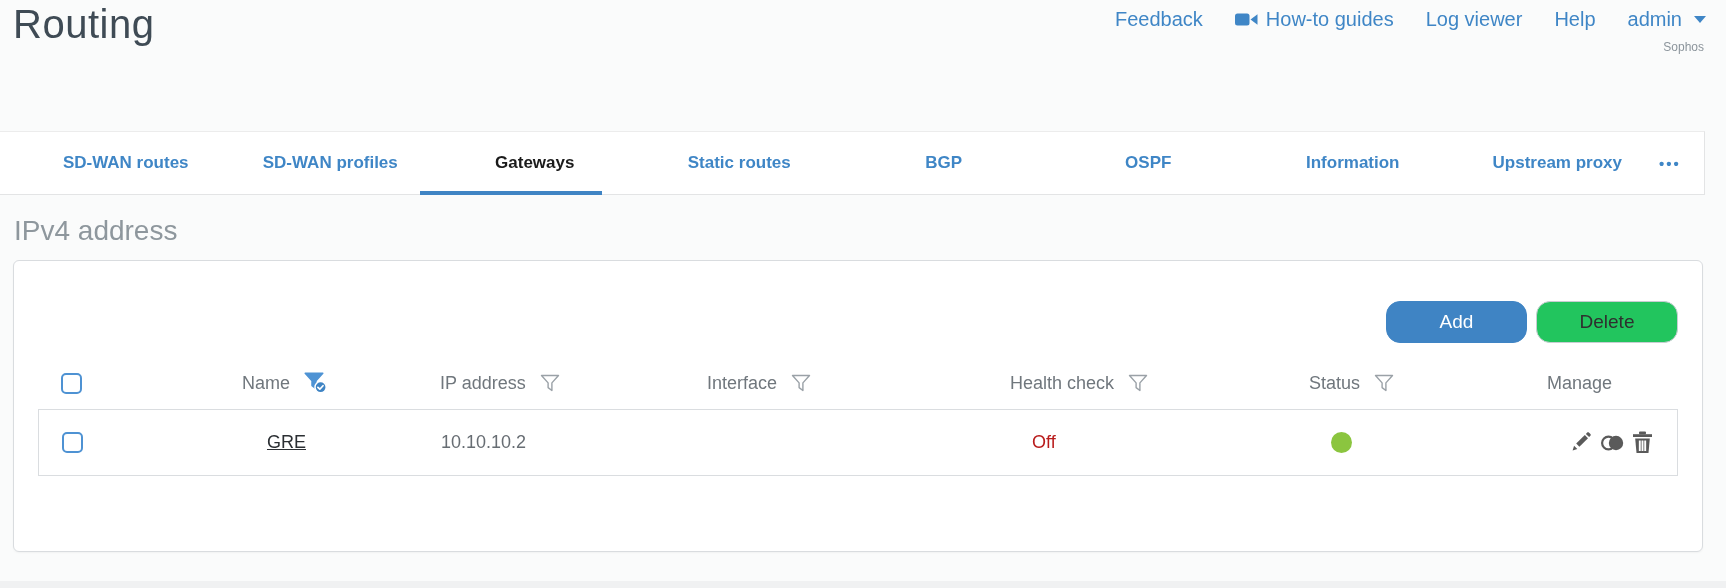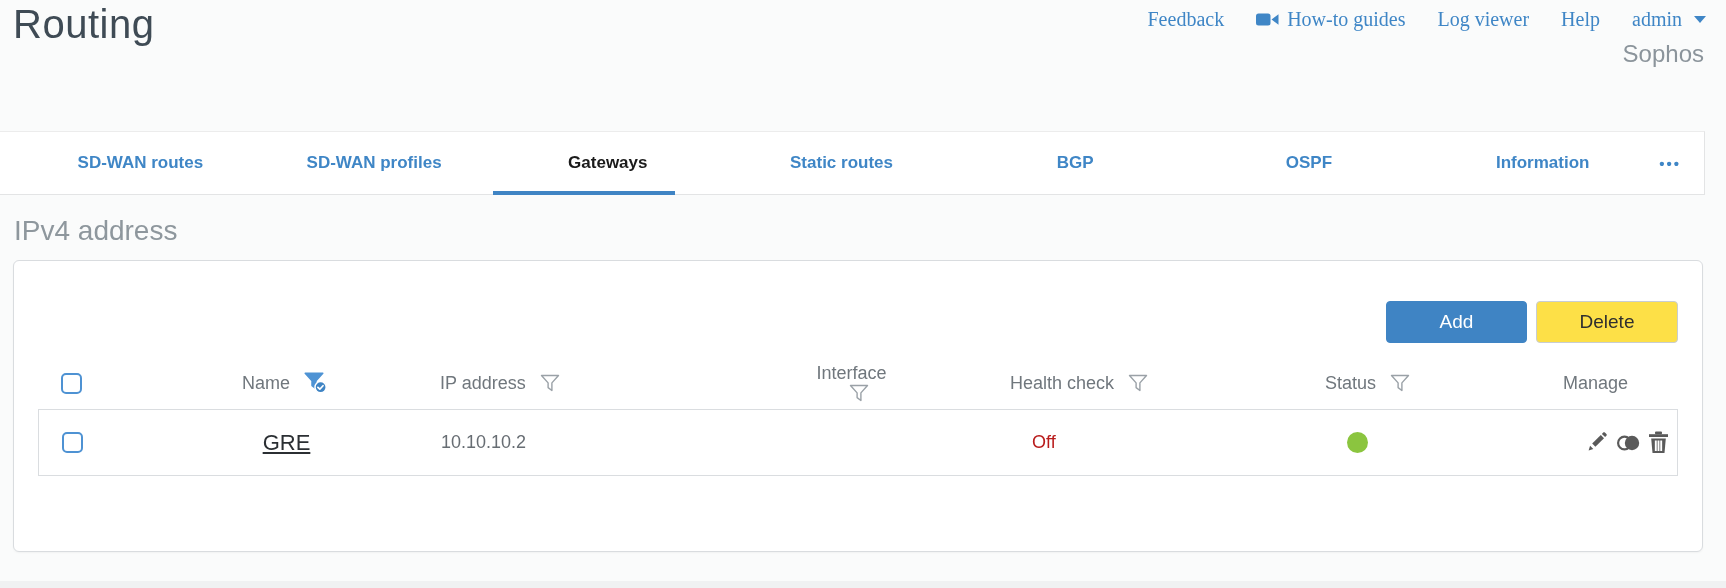--- a/index.html
+++ b/index.html
@@ -15,29 +15,29 @@
   .topbar { position:relative; height:131px; background:#fafbfb; }
   .page-title {
     position:absolute; left:13px; top:2px;
     font-size:40px; font-weight:300; color:#3f4b55; letter-spacing:0.5px;
   }
   .utility-nav {
     position:absolute; right:20px; top:8px;
     display:flex; align-items:center; gap:32px;
     font-size:20px; color:#3f86c6;
   }
-  .nav-link { display:flex; align-items:center; gap:8px; cursor:pointer; white-space:nowrap;font-family:Liberation Serif, serif; }
+  .nav-link { display:flex; align-items:center; gap:8px; cursor:pointer; white-space:nowrap; }
   .caret {
     display:inline-block; width:0; height:0; margin-left:4px;
     border-left:6px solid transparent; border-right:6px solid transparent;
     border-top:7px solid #3f86c6;
   }
   .brand {
     position:absolute; right:22px; top:40px;
-    font-size:24px; color:#8b949b;
+    font-size:12px; color:#8b949b;
   }
   
   .tabbar {
     display:flex; align-items:stretch;
     width:1705px; height:64px;
     background:#fff;
     border-top:1px solid #ececec;
     border-bottom:1px solid #e3e4e5;
     border-right:1px solid #e3e4e5;
   }
@@ -67,50 +67,50 @@
     margin-left:13px;
     width:1690px; height:292px;
     background:#fff;
     border:1px solid #d9dcdf; border-radius:6px;
     box-shadow:0 1px 2px rgba(0,0,0,0.04);
     padding:40px 24px 0 24px;
   }
   .toolbar { display:flex; justify-content:flex-end; gap:9px; }
   .btn {
     height:42px; font-size:19px; font-family:inherit;
-    border-radius:4px; cursor:pointer;
+    border-radius:14px; cursor:pointer;
   }
   .btn-primary {
     width:141px; background:#3f84c4; color:#fff; border:1px solid #3f84c4;
   }
   .btn-secondary {
-    width:142px; background:#fde047; color:#2f2f2f; border:1px solid #c8cdd2;
+    width:142px; background:#22c55e; color:#2f2f2f; border:1px solid #c8cdd2;
   }
   
   .thead, .trow { display:flex; align-items:center; }
   .thead { height:52px; margin-top:14px; }
   .trow { height:67px; border:1px solid #dadde0; background:#fff; }
   .col { display:flex; align-items:center; }
   .c-check     { width:93px; }
   .c-name      { width:309px;justify-content:center; }
   .c-ip        { width:267px; }
-  .c-interface { width:303px;flex-direction:column; }
+  .c-interface { width:303px; }
   .c-health    { width:299px; }
-  .c-status    { width:238px;margin-left:16px; }
+  .c-status    { width:238px; }
   .c-manage    { flex:1; }
   .checkbox {
     display:inline-block; width:21px; height:21px; margin-left:23px;
     border:2px solid #4e92d3; border-radius:5px; background:#fff; cursor:pointer;
   }
   .th-label { font-size:18px; color:#70777d; margin-right:14px; white-space:nowrap; }
   .filter-btn { display:inline-flex; align-items:center; cursor:pointer; }
   .cell { font-size:18px; color:#676d73; }
   .cell-dark { color:#b91c1c;margin-left:21px; }
   .row-link {
-    font-size:22px; font-weight:500; color:#2b2f33;
+    font-size:18px; font-weight:500; color:#2b2f33;
     text-decoration:underline; cursor:pointer;
   }
   .dot { width:21px; height:21px; border-radius:50%; background:#8bc53f; }
   .manage { gap:7px; }
   .mi { display:inline-flex; align-items:center; cursor:pointer; }
   .bottom-strip {
     position:absolute; left:0; bottom:0; width:100%; height:7px; background:#f0f1f2;
   }
 </style>
 </head>
@@ -138,20 +138,21 @@
 </div>
 
 <nav class="tabbar">
   <div class="tab">SD-WAN routes</div>
   <div class="tab">SD-WAN profiles</div>
   <div class="tab active">Gateways</div>
   <div class="tab">Static routes</div>
   <div class="tab">BGP</div>
   <div class="tab">OSPF</div>
   <div class="tab">Information</div>
+  <div class="tab">Upstream proxy</div>
   <div class="tab-more">•••</div>
 </nav>
 
 <main>
   <h2 class="section-heading">IPv4 address</h2>
 
   <section class="panel">
     <div class="toolbar">
       <button class="btn btn-primary">Add</button>
       <button class="btn btn-secondary">Delete</button>

